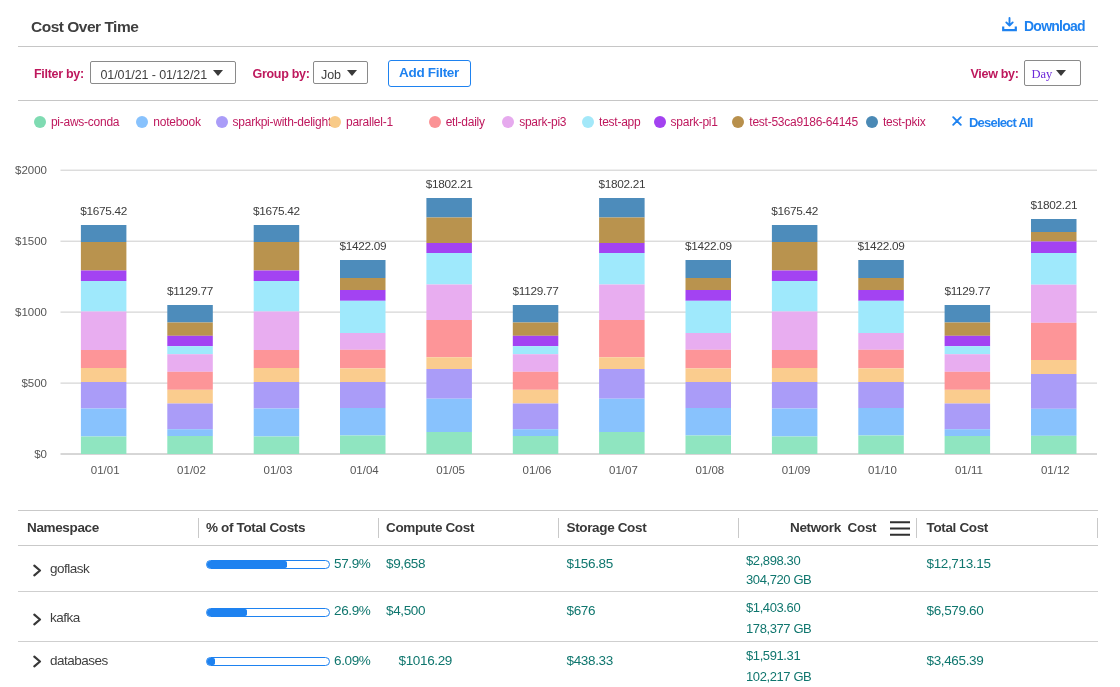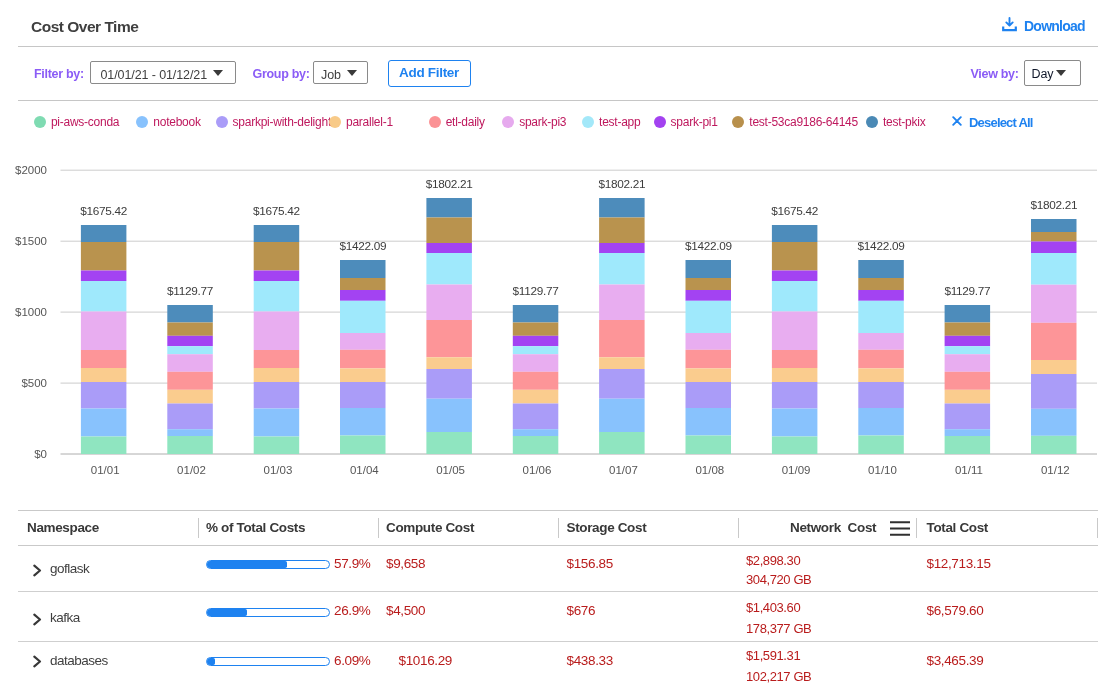--- a/index.html
+++ b/index.html
@@ -2,28 +2,28 @@
 <html><head>
 <meta charset="utf-8">
 <style>
 * { margin:0; padding:0; box-sizing:border-box; }
 html,body { width:1120px; height:687px; background:#ffffff; font-family:"Liberation Sans", sans-serif; overflow:hidden; }
 #page { position:relative; width:1120px; height:577px; background:#fff; }
 .abs { position:absolute; }
 .hr { position:absolute; left:17.5px; width:1080px; height:1px; background:#c6c6c6; }
 .b { font-weight:bold; }
 .blue { color:#1E82F0; }
-.flabel { position:absolute; font-weight:bold; font-size:12.5px; letter-spacing:-0.3px; color:#8b5cf6; }
+.flabel { position:absolute; font-weight:bold; font-size:12.5px; letter-spacing:-0.3px; color:#be185d; }
 .sel { position:absolute; border:1px solid #8a8a8a; border-radius:2px; background:#fff; }
 .seltext { position:absolute; font-size:12.5px; letter-spacing:-0.1px; color:#3f3f3f; }
 .caret { position:absolute; width:0; height:0; border-left:5.5px solid transparent; border-right:5.5px solid transparent; border-top:6.5px solid #3a3a3a; }
 .litem { position:absolute; top:0; height:24px; display:flex; align-items:center; }
 .dot { width:12px; height:12px; border-radius:50%; display:inline-block; margin-right:5px; flex:none; }
 .lname { font-size:12px; color:#be185d; letter-spacing:-0.25px; white-space:nowrap; }
-.cell { position:absolute; font-size:13.5px; color:#b91c1c; white-space:nowrap; letter-spacing:-0.35px; }
+.cell { position:absolute; font-size:13.5px; color:#0f766e; white-space:nowrap; letter-spacing:-0.35px; }
 .cell.name { color:#3f3f3f; letter-spacing:-0.5px; }
 .cell.net { font-size:13px; letter-spacing:-0.4px; }
 .chev { position:absolute; }
 .pbar { position:absolute; width:123.5px; height:9px; border:1px solid #1E82F0; border-radius:5px; background:#fff; display:inline-block; }
 .pfill { position:absolute; left:0; top:0; height:7px; background:#1E82F0; border-radius:4px 2px 2px 4px; display:inline-block; }
 .vsep { position:absolute; top:518px; height:19.5px; width:1px; background:#c9c9c9; }
 .th { position:absolute; top:520px; font-weight:bold; font-size:13.5px; letter-spacing:-0.35px; color:#383838; }
 </style>
 </head>
 <body>
@@ -47,21 +47,21 @@
   <div class="flabel" style="left:252.5px;top:66.5px;">Group by:</div>
   <div class="sel" style="left:313px;top:61px;width:55px;height:23px;"></div>
   <div class="seltext" style="left:321px;top:67.8px;">Job</div>
   <div class="caret" style="left:346.5px;top:69.5px;"></div>
 
   <div class="abs" style="left:387.5px;top:60px;width:83px;height:27px;border:1.5px solid #1E82F0;border-radius:3px;"></div>
   <div class="abs b blue" style="left:387.5px;top:65px;width:83px;text-align:center;font-size:13.5px;letter-spacing:-0.3px;">Add Filter</div>
 
   <div class="flabel" style="left:970.5px;top:67px;">View by:</div>
   <div class="sel" style="left:1024px;top:60px;width:57px;height:26px;"></div>
-  <div class="seltext" style="left:1031.5px;top:67px;color:#0f172a;">Day</div>
+  <div class="seltext" style="left:1031.5px;top:67px;color:#6d28d9;font-family:Liberation Serif, serif;">Day</div>
   <div class="caret" style="left:1056px;top:70px;"></div>
 
   <div class="hr" style="top:99.5px"></div>
 
   <div class="abs" style="left:0;top:110px;width:1120px;height:24px;">
 <div class="litem" style="left:33.9px">
         <span class="dot" style="background:#7FDBB2"></span>
         <span class="lname">pi-aws-conda</span>
       </div>
 <div class="litem" style="left:136.3px">

